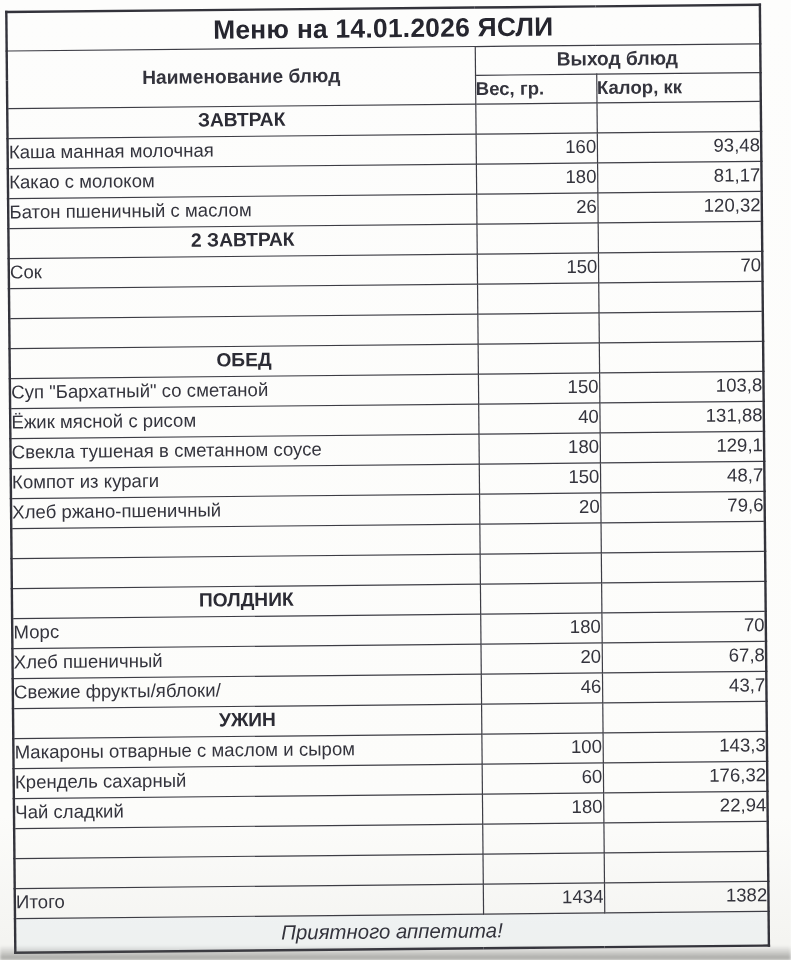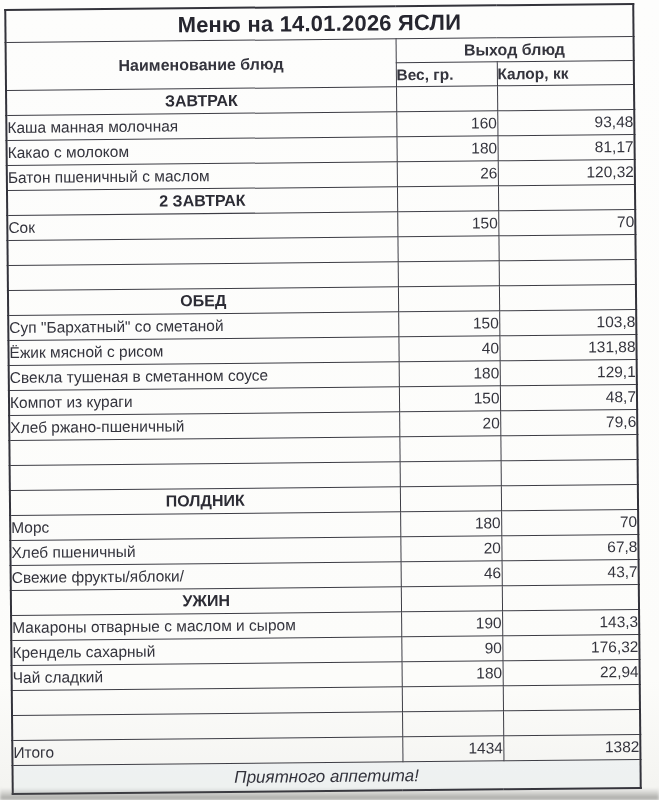--- a/index.html
+++ b/index.html
@@ -217,26 +217,26 @@
           <td class="cell-num">46</td>
           <td class="cell-num">43,7</td>
         </tr>
         <tr class="row row-section">
           <td class="cell-name">УЖИН</td>
           <td class="cell-num"></td>
           <td class="cell-num"></td>
         </tr>
         <tr class="row">
           <td class="cell-name">Макароны отварные с маслом и сыром</td>
-          <td class="cell-num">190</td>
+          <td class="cell-num">100</td>
           <td class="cell-num">143,3</td>
         </tr>
         <tr class="row">
           <td class="cell-name">Крендель сахарный</td>
-          <td class="cell-num">90</td>
+          <td class="cell-num">60</td>
           <td class="cell-num">176,32</td>
         </tr>
         <tr class="row">
           <td class="cell-name">Чай сладкий</td>
           <td class="cell-num">180</td>
           <td class="cell-num">22,94</td>
         </tr>
         <tr class="row row-empty">
           <td class="cell-name"></td>
           <td class="cell-num"></td>

